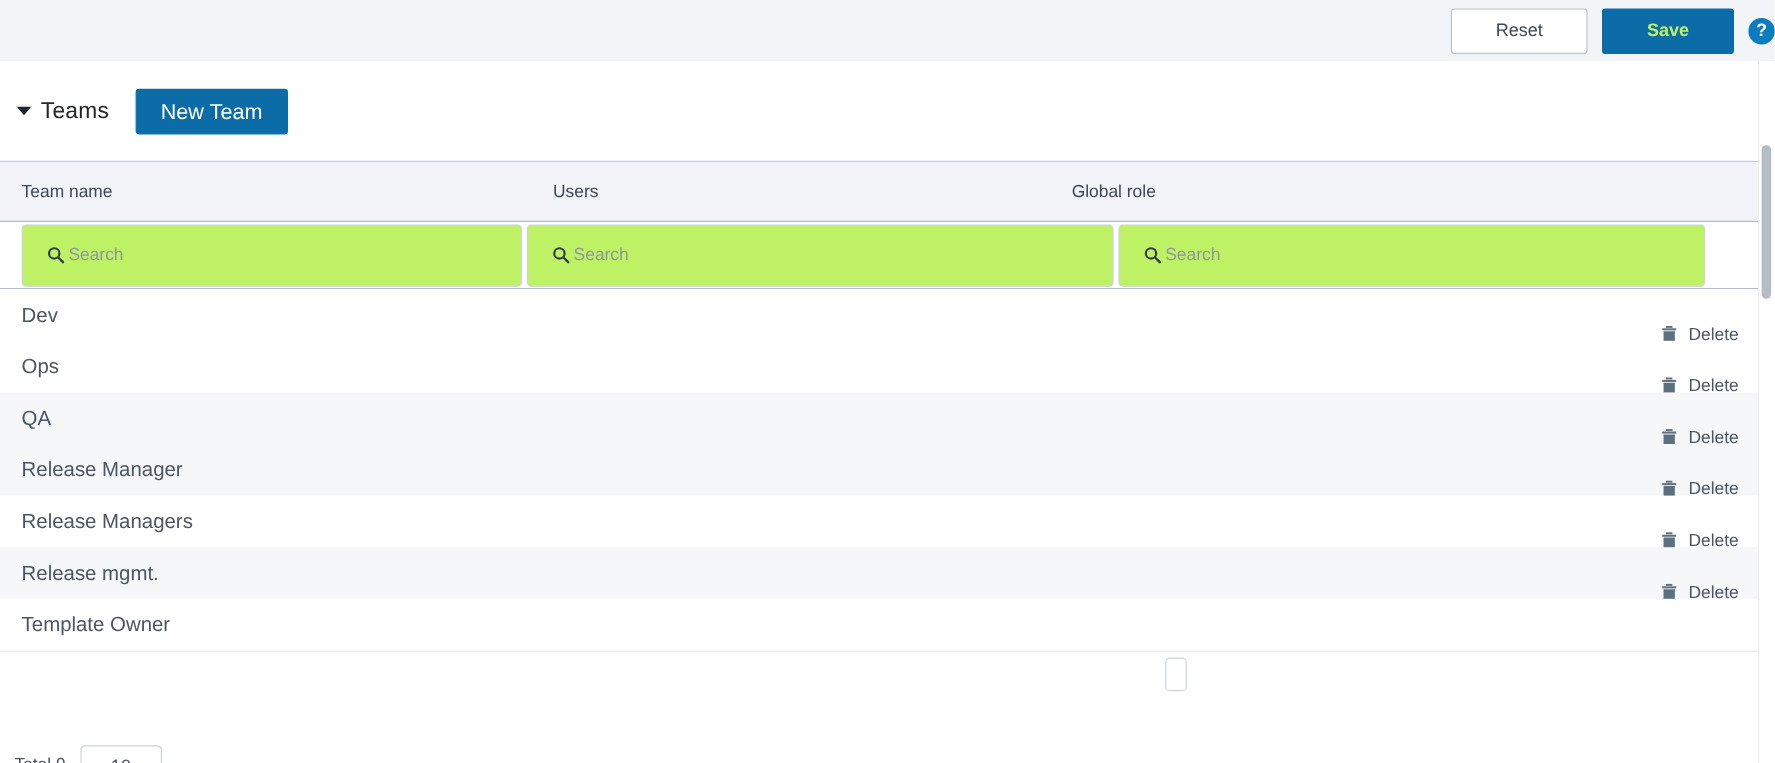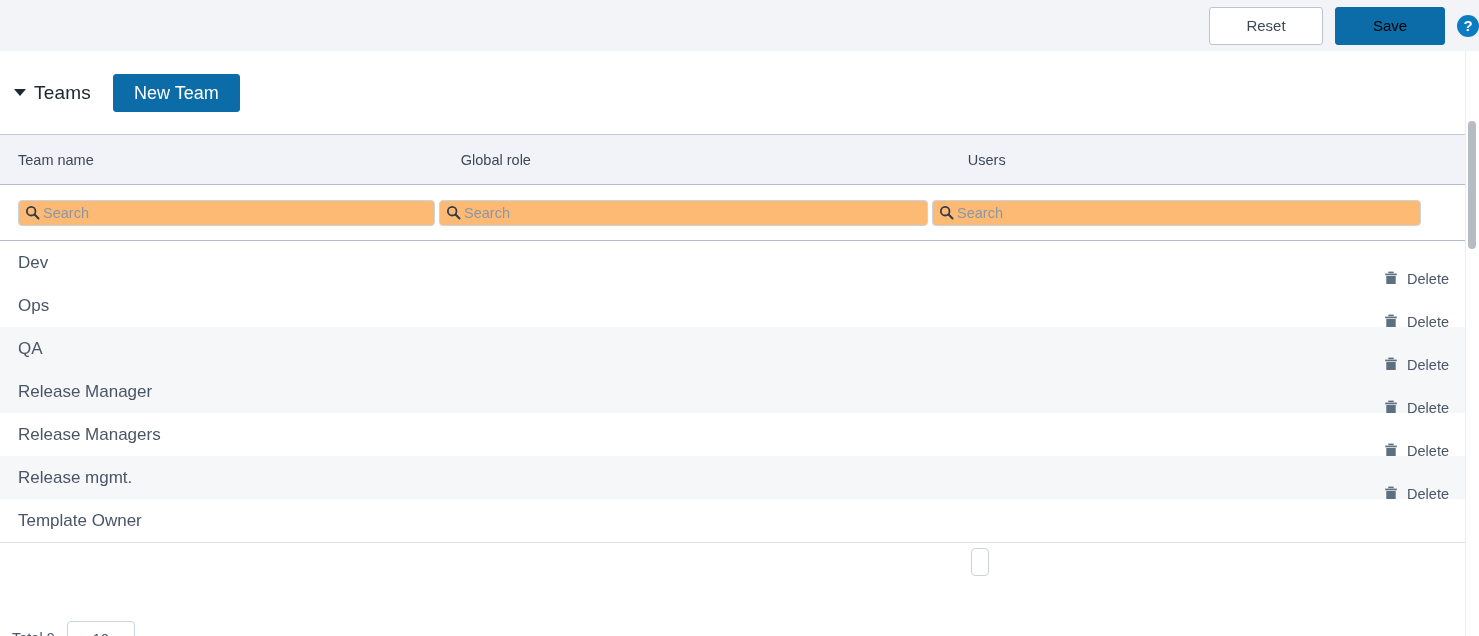--- a/index.html
+++ b/index.html
@@ -33,23 +33,24 @@
   .btn-secondary {
     background: #ffffff;
     border: 1px solid #bcc4d0;
     color: #3c4858;
     min-width: 114px;
     margin-right: 12px;
   }
   .btn-primary {
     background: #0b6ca8;
     border: 1px solid #0b6ca8;
-    color: #000000;
+    color: #bef264;
     min-width: 110px;
     margin-right: 12px;
+    font-weight: bold;
   }
   .help-icon {
     width: 22px; height: 22px; border-radius: 50%;
     background: #0c7cc0;
     color: #ffffff;
     font-size: 15px; font-weight: bold;
     line-height: 22px; text-align: center;
     cursor: pointer; flex: 0 0 auto;
   }
 
@@ -99,25 +100,25 @@
   .col-users  { width: 430px; padding-left: 4px; }
   .col-act    { width: 74px; }
 
   .filter-row {
     display: flex; align-items: center;
     height: 56px; background: #ffffff;
     border-bottom: 1px solid #b3bcc9;
   }
   .search-box {
     display: flex; align-items: center;
-    height: 26px;
+    height: 52px;
     border: 1px solid #ccd3dd;
     border-radius: 4px;
-    background: #fdba74;
-    padding: 0 6px;
+    background: #bef264;
+    padding: 0 20px;
   }
   .sb-1 { width: 417px; margin-left: 18px; }
   .sb-2 { width: 489px; margin-left: 4px; }
   .sb-3 { width: 489px; margin-left: 4px; }
   .search-icon { width: 15px; height: 15px; margin-right: 3px; flex: 0 0 auto; }
   .search-input {
     border: 0; outline: 0; background: transparent;
     font-family: "Liberation Sans", sans-serif;
     font-size: 14.5px; color: #3c4858;
     width: 100%; padding: 0;
@@ -213,22 +214,22 @@
   <div class="section-head">
     <div class="caret"></div>
     <div class="section-title">Teams</div>
     <div class="btn-newteam">New Team</div>
   </div>
 
   <div class="table">
 
     <div class="thead">
       <div class="th col-name">Team name</div>
+      <div class="th col-users">Users</div>
       <div class="th col-role">Global role</div>
-      <div class="th col-users">Users</div>
       <div class="th col-act"></div>
     </div>
 
     <div class="filter-row">
       <div class="search-box sb-1">
         <svg class="search-icon" viewBox="0 0 16 16">
           <circle cx="6.6" cy="6.6" r="4.6" fill="none" stroke="#2f3b4a" stroke-width="1.9"></circle>
           <line x1="10.2" y1="10.2" x2="14.4" y2="14.4" stroke="#2f3b4a" stroke-width="2.1" stroke-linecap="round"></line>
         </svg>
         <input class="search-input" type="text" placeholder="Search" style="">

